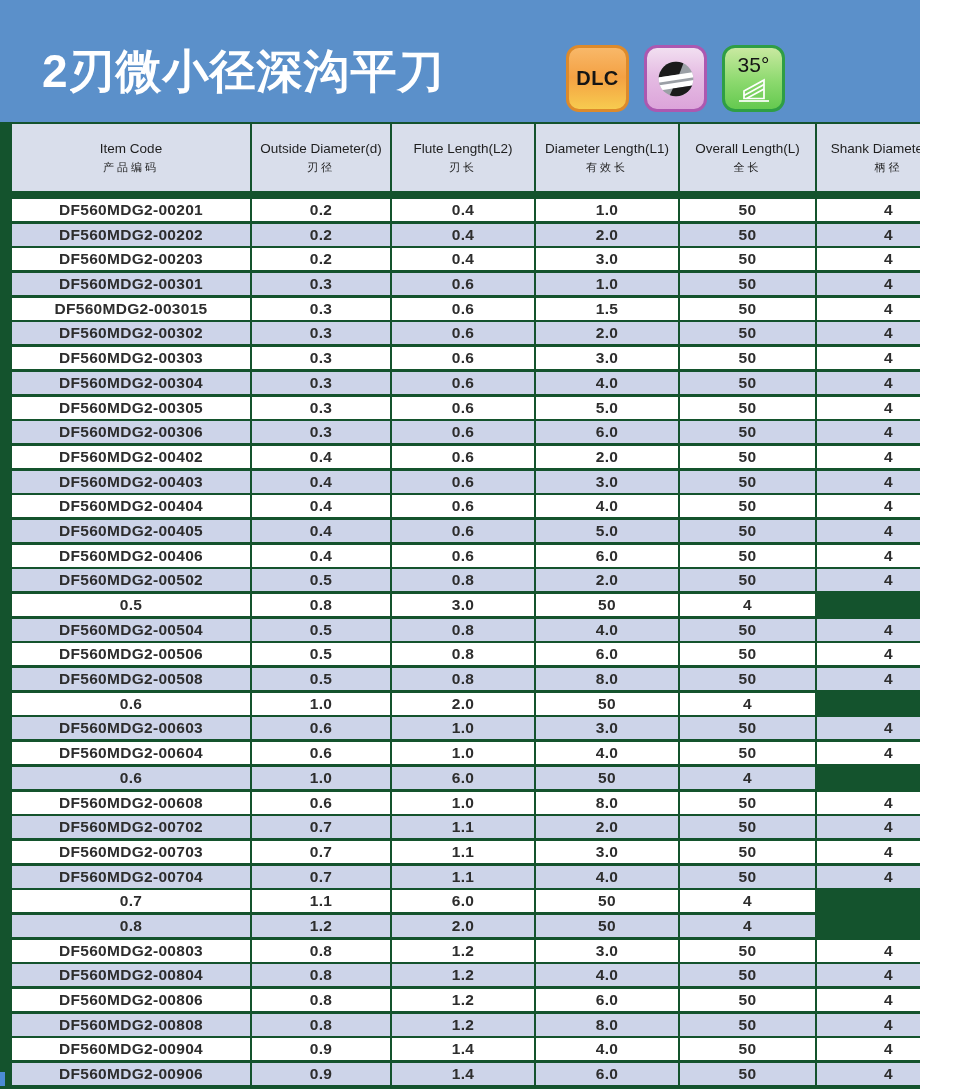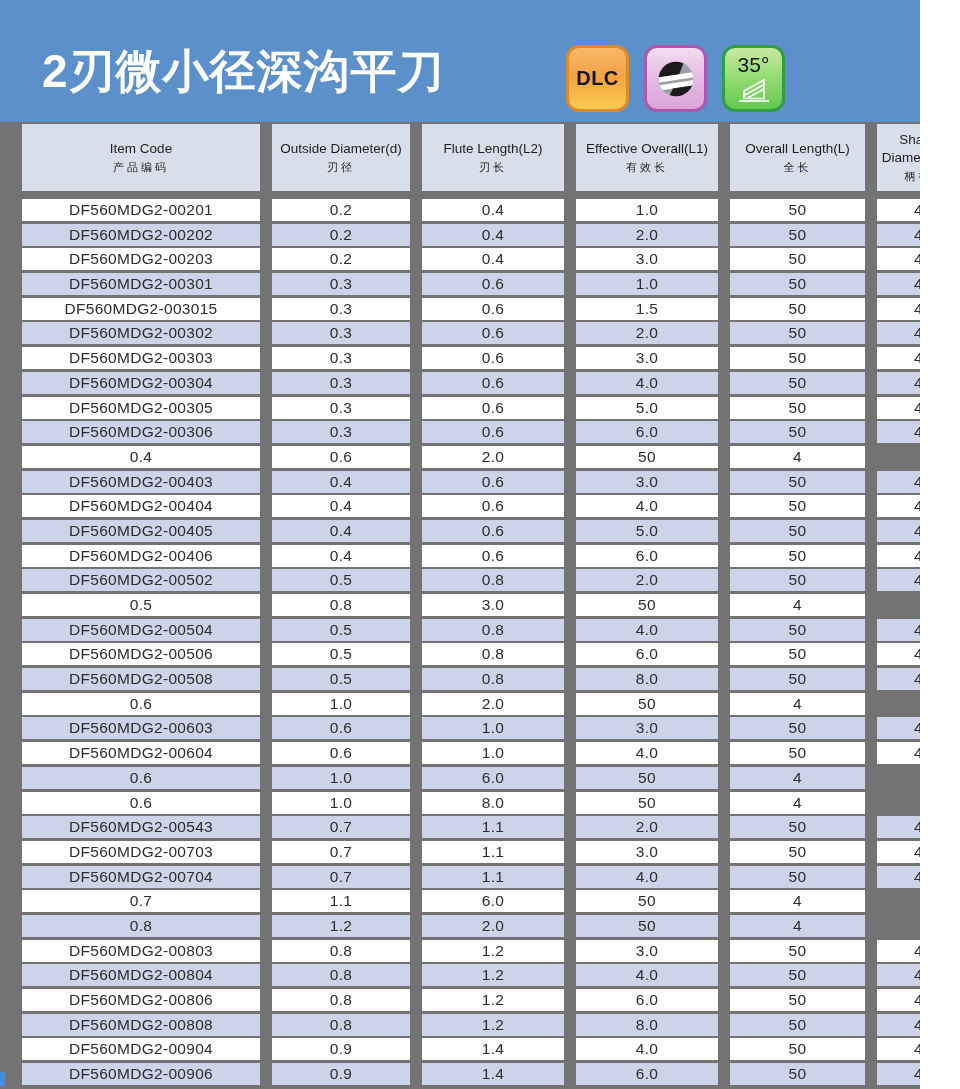--- a/index.html
+++ b/index.html
@@ -1,45 +1,45 @@
 <!DOCTYPE html>
 <html><head>
 <meta charset="utf-8">
 <style>
   html,body{margin:0;padding:0;background:#ffffff;}
-  .page{position:relative;width:920px;height:1089px;background:#737373;overflow:hidden;
+  .page{position:relative;width:920px;height:1089px;background:#14532d;overflow:hidden;
         font-family:"Liberation Sans","DejaVu Sans",sans-serif;}
 
   
   .banner{position:absolute;left:0;top:0;width:960px;height:122px;background:#5B90CA;}
   .title{position:absolute;left:42px;top:46px;font-size:46px;font-weight:bold;color:#ffffff;
          line-height:1.1;letter-spacing:1px;white-space:nowrap;}
   .badges{position:absolute;left:566px;top:45px;display:flex;gap:15px;justify-content:center;}
   .badge{width:63px;height:67px;border-radius:13px;box-sizing:border-box;
          display:flex;flex-direction:column;align-items:center;justify-content:center;}
   .badge.dlc{border:3px solid #DD8A2B;
          background:linear-gradient(180deg,#F8B869 0%,#F4A143 48%,#F7CB4F 100%);
          font-size:20px;font-weight:bold;color:#151515;letter-spacing:0.5px;}
   .badge.pink{border:3px solid #AC58B0;
          background:linear-gradient(180deg,#F2DFF1 0%,#E5BCE3 45%,#DCA4DA 100%);}
   .badge.green{border:3px solid #2F9E44;
          background:linear-gradient(180deg,#C9E9A0 0%,#8CD96E 55%,#64C94F 100%);}
   .badge.green .deg{font-size:21px;color:#151515;line-height:1;margin-bottom:2px;}
 
   
   .grid-cols{display:grid;grid-template-columns:238px 138px 142px 142px 135px 1fr;
-             column-gap:12px;padding-left:22px;}
+             column-gap:2px;padding-left:12px;}
   .thead{position:absolute;left:0;top:124px;width:960px;height:67px;box-sizing:border-box;}
   .th{background:#D9DEEB;display:flex;flex-direction:column;align-items:center;
       justify-content:center;text-align:center;color:#1e1e1e;}
   .th .en{font-size:13.5px;line-height:1.35;}
   .th .zh{font-size:11px;line-height:1.35;letter-spacing:3px;margin-top:2px;}
 
   .tbody{position:absolute;left:0;top:199px;width:960px;display:grid;row-gap:2.7px;}
-  .row{height:22px;}
+  .row{height:22px;font-weight:bold;}
   .cell{display:flex;align-items:center;justify-content:center;
         font-size:15.5px;color:#2d2d2d;letter-spacing:0.3px;background:#ffffff;}
   .row.stripe .cell{background:#CDD4E9;}
 
   .bottom-mark{position:absolute;left:0;top:1072px;width:5px;height:14px;background:#4C8BD5;}
 </style>
 </head>
 <body>
 
 <div class="page">
@@ -89,21 +89,21 @@
       </div>
       <div class="th">
         <div class="en">Outside Diameter(d)</div>
         <div class="zh">刃径</div>
       </div>
       <div class="th">
         <div class="en">Flute Length(L2)</div>
         <div class="zh">刃长</div>
       </div>
       <div class="th">
-        <div class="en">Effective Overall(L1)</div>
+        <div class="en">Diameter Length(L1)</div>
         <div class="zh">有效长</div>
       </div>
       <div class="th">
         <div class="en">Overall Length(L)</div>
         <div class="zh">全长</div>
       </div>
       <div class="th">
         <div class="en">Shank Diameter(D)</div>
         <div class="zh">柄径</div>
       </div>
@@ -184,20 +184,21 @@
       </div>
       <div class="row grid-cols stripe">
         <div class="cell">DF560MDG2-00306</div>
         <div class="cell">0.3</div>
         <div class="cell">0.6</div>
         <div class="cell">6.0</div>
         <div class="cell">50</div>
         <div class="cell">4</div>
       </div>
       <div class="row grid-cols">
+        <div class="cell">DF560MDG2-00402</div>
         <div class="cell">0.4</div>
         <div class="cell">0.6</div>
         <div class="cell">2.0</div>
         <div class="cell">50</div>
         <div class="cell">4</div>
       </div>
       <div class="row grid-cols stripe">
         <div class="cell">DF560MDG2-00403</div>
         <div class="cell">0.4</div>
         <div class="cell">0.6</div>
@@ -292,28 +293,29 @@
         <div class="cell">4</div>
       </div>
       <div class="row grid-cols stripe">
         <div class="cell">0.6</div>
         <div class="cell">1.0</div>
         <div class="cell">6.0</div>
         <div class="cell">50</div>
         <div class="cell">4</div>
       </div>
       <div class="row grid-cols">
+        <div class="cell">DF560MDG2-00608</div>
         <div class="cell">0.6</div>
         <div class="cell">1.0</div>
         <div class="cell">8.0</div>
         <div class="cell">50</div>
         <div class="cell">4</div>
       </div>
       <div class="row grid-cols stripe">
-        <div class="cell">DF560MDG2-00543</div>
+        <div class="cell">DF560MDG2-00702</div>
         <div class="cell">0.7</div>
         <div class="cell">1.1</div>
         <div class="cell">2.0</div>
         <div class="cell">50</div>
         <div class="cell">4</div>
       </div>
       <div class="row grid-cols">
         <div class="cell">DF560MDG2-00703</div>
         <div class="cell">0.7</div>
         <div class="cell">1.1</div>

